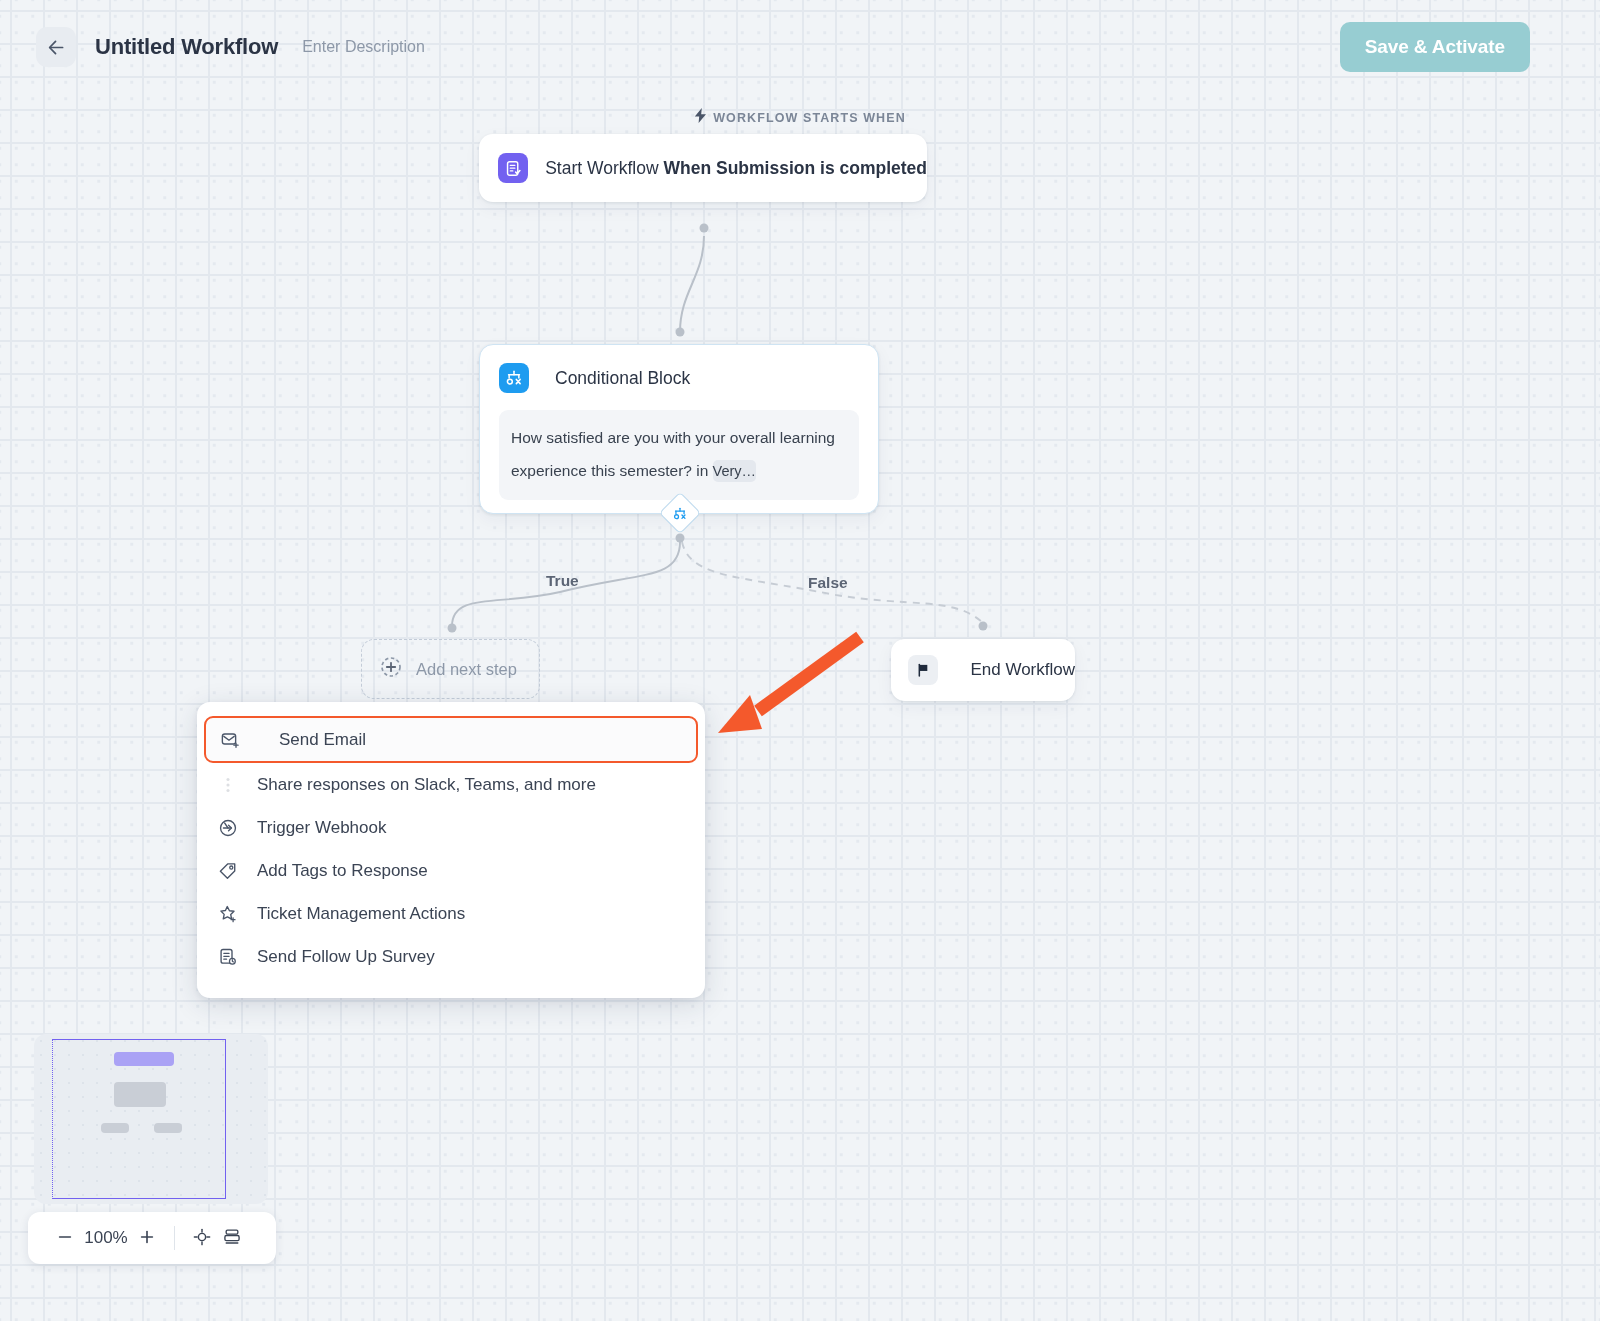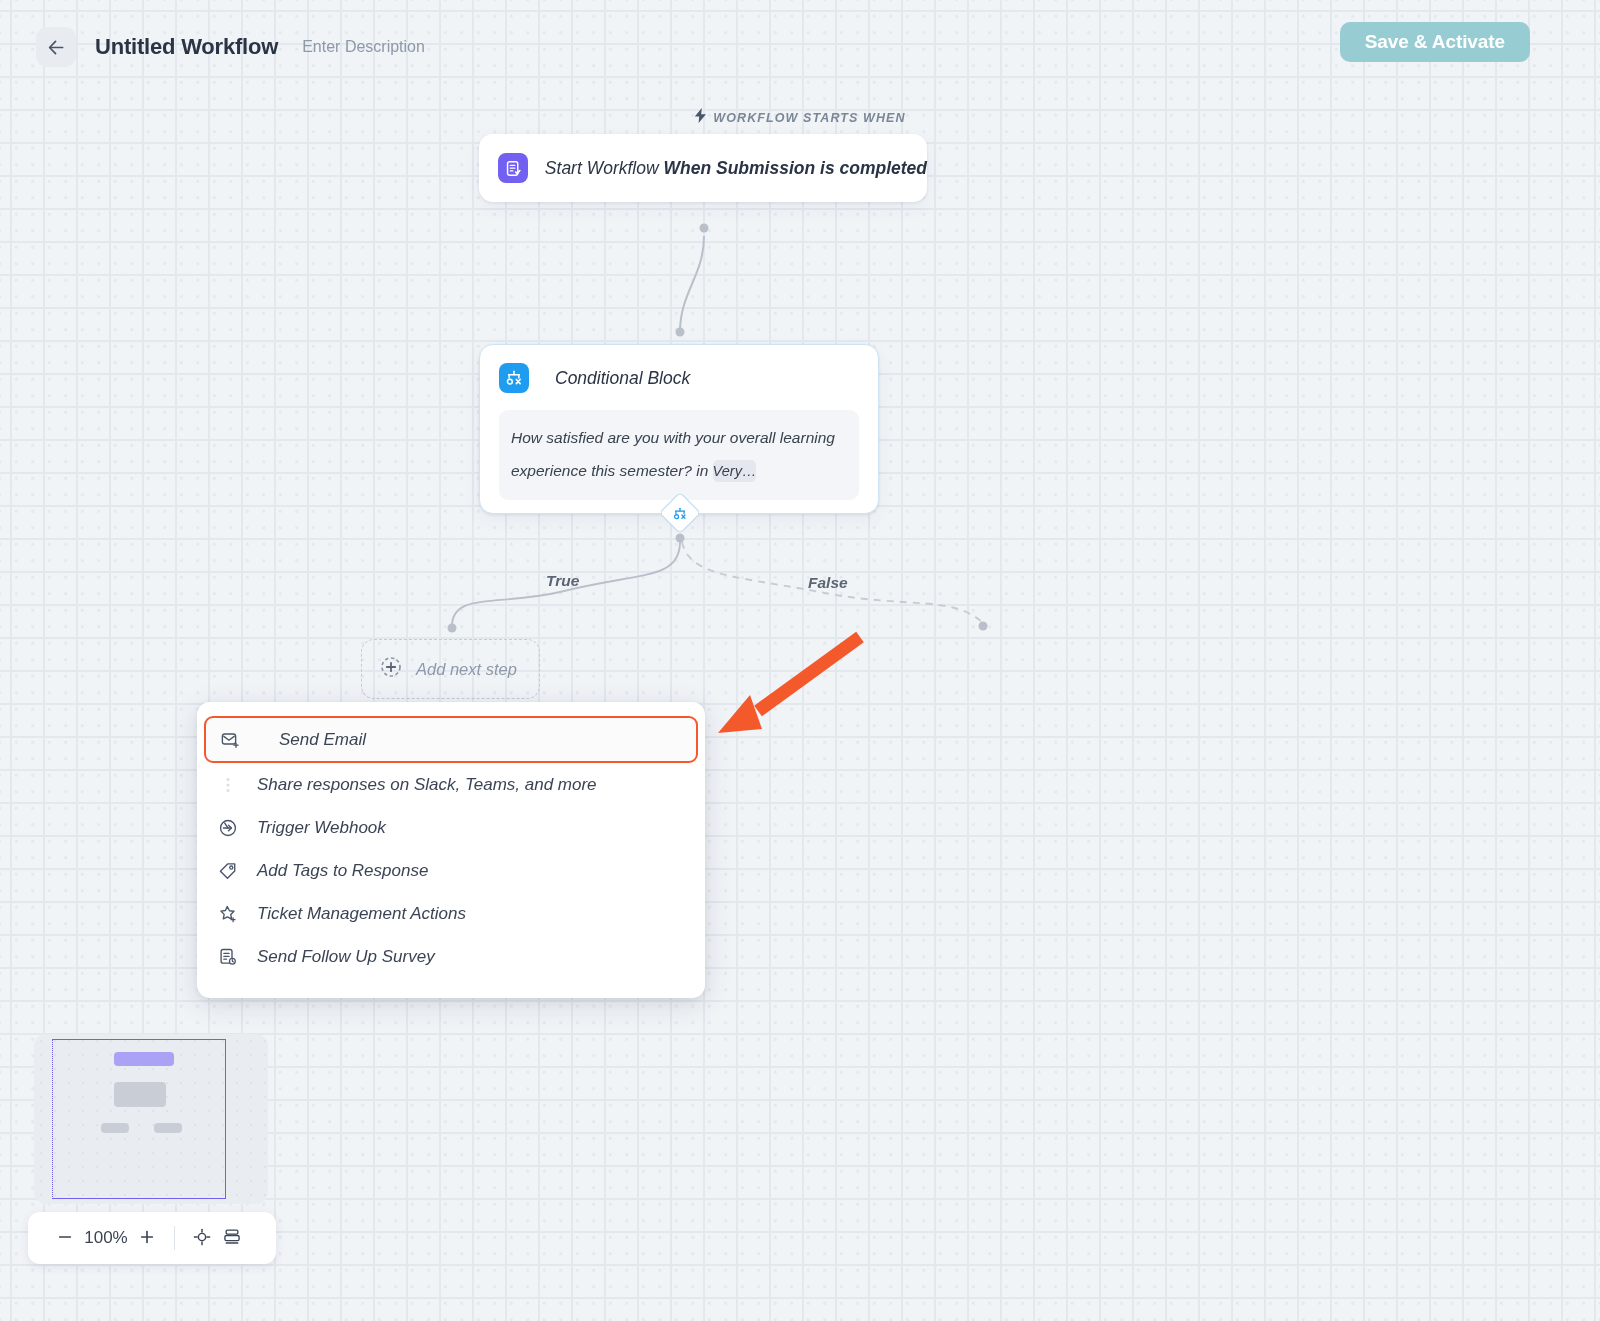--- a/index.html
+++ b/index.html
@@ -71,36 +71,36 @@
     font-size: 16px;
     color: #8d98a8;
     white-space: nowrap;
     cursor: text;
   }
 
   #save-btn {
     position: absolute;
     right: 70px;
     top: 22px;
-    height: 40px;
+    height: 50px;
     padding: 0 25px;
     border-radius: 10px;
     background: #97cdd2;
     color: #ffffff;
     font-size: 19px;
     font-weight: 700;
     letter-spacing: -0.1px;
     border: none;
     cursor: pointer;
     pointer-events: auto;
     display: flex; align-items: center; justify-content: center;
   }
 
   
-  #canvas { position: absolute; inset: 0; font-style: italic; }
+  #canvas { position: absolute; inset: 0; }
 
   .edges { position: absolute; inset: 0; pointer-events: none; }
 
   #starts-when {
     position: absolute;
     left: 0; right: 0;
     top: 108px;
     text-align: center;
     pointer-events: none;
   }
@@ -428,20 +428,29 @@
       <span>
         <svg width="24" height="24" viewBox="0 0 24 24" fill="none">
           <circle cx="12" cy="12" r="9" stroke="#8d98a8" stroke-width="1.7" stroke-dasharray="3.4 2.6"></circle>
           <line x1="12" y1="7.8" x2="12" y2="16.2" stroke="#5c6575" stroke-width="1.8" stroke-linecap="round"></line>
           <line x1="7.8" y1="12" x2="16.2" y2="12" stroke="#5c6575" stroke-width="1.8" stroke-linecap="round"></line>
         </svg>
       </span>
       <span class="ans-label">Add next step</span>
     </div>
 
+    <div id="end-node" class="node">
+      <span class="icon-badge badge-grey">
+        <svg width="16" height="16" viewBox="0 0 20 20" fill="none">
+          <path d="M5.4 3 V17.4" stroke="#1f2a3c" stroke-width="1.9" stroke-linecap="round"></path>
+          <path d="M6.2 3.6 H15.4 V11.2 H6.2 Z" fill="#1f2a3c"></path>
+        </svg>
+      </span>
+      <span class="label">End Workflow</span>
+    </div>
 
     <div id="action-menu">
 
       <div class="menu-item highlighted">
         <span class="mi-icon">
           <svg width="20" height="20" viewBox="0 0 22 22" fill="none">
             <rect x="2.6" y="4.4" width="14.6" height="11" rx="2.6" stroke="#4a5568" stroke-width="1.5"></rect>
             <path d="M4.2 7 L9.9 11.2 L15.6 7" stroke="#4a5568" stroke-width="1.5" fill="none" stroke-linecap="round"></path>
             <line x1="17.6" y1="14.4" x2="17.6" y2="19" stroke="#4a5568" stroke-width="1.5" stroke-linecap="round"></line>
             <line x1="15.3" y1="16.7" x2="19.9" y2="16.7" stroke="#4a5568" stroke-width="1.5" stroke-linecap="round"></line>

